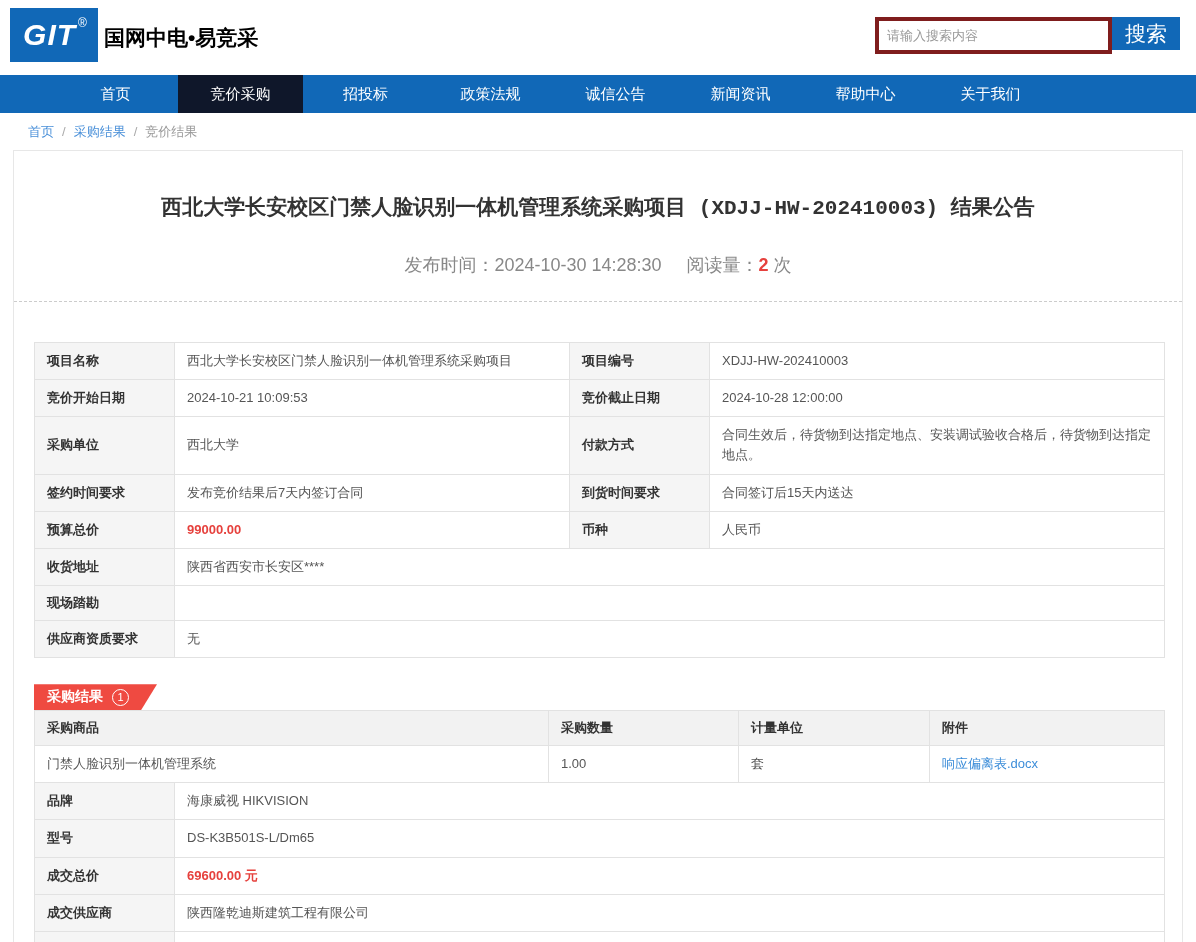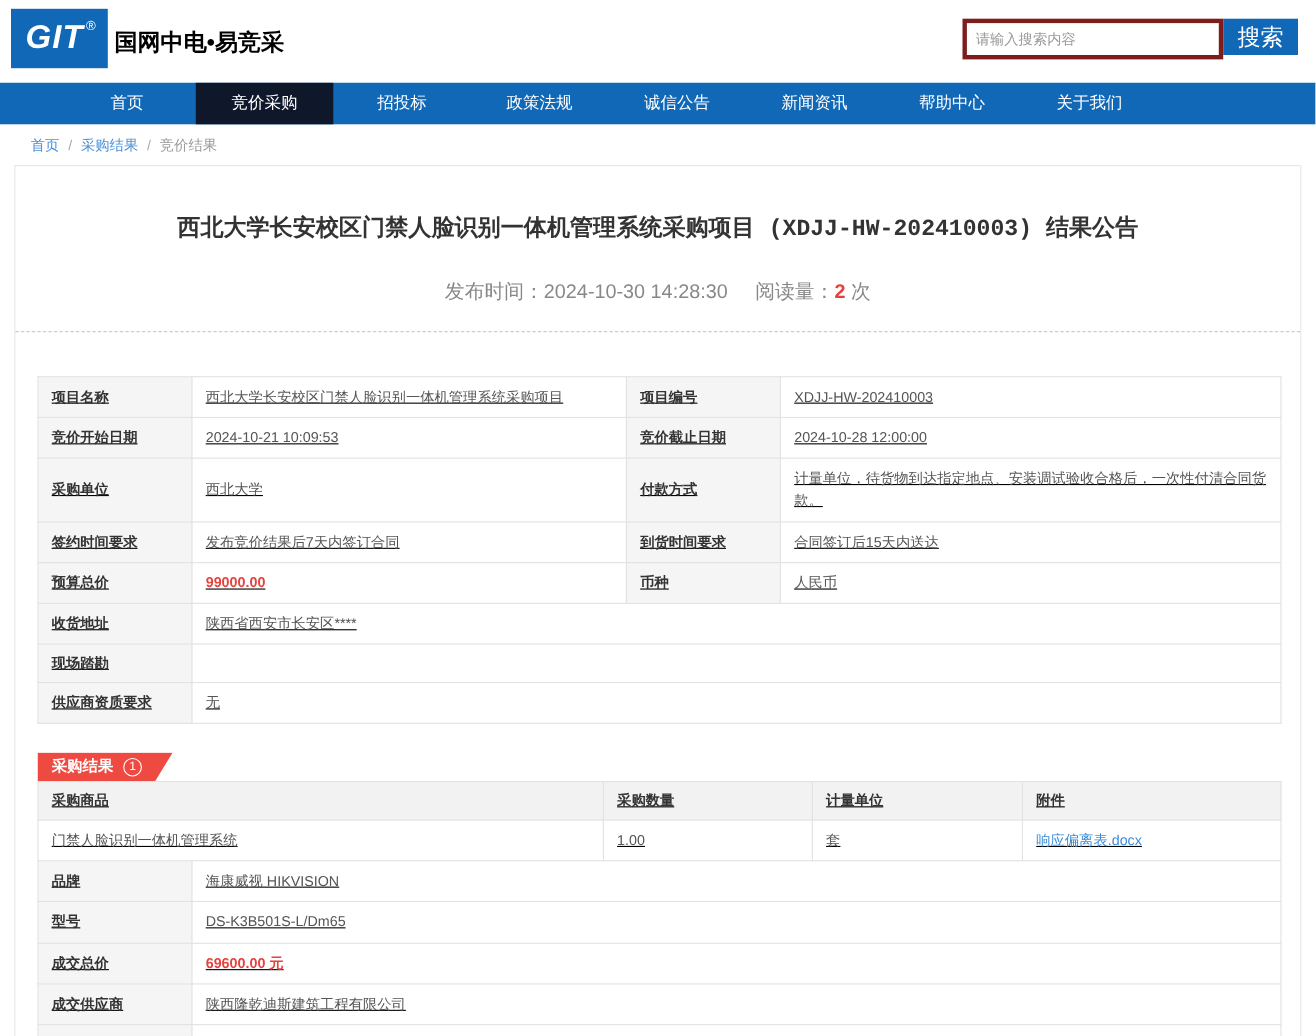--- a/index.html
+++ b/index.html
@@ -34,21 +34,21 @@
 
   
   .card { margin:0 13px; border:1px solid #e7e7e7; background:#fff; min-height:792px; }
   .page-title { margin-top:42px; text-align:center; font-size:21px; font-weight:bold; color:#333;font-family:Liberation Mono, monospace; }
   .pub-line { margin-top:32px; text-align:center; font-size:18px; color:#888; }
   .pub-line .seg { margin:0 10px; }
   .red { color:#e6413d; font-weight:bold; }
   .dashed-divider { margin-top:24px; border-top:1px dashed #ccc; height:0; }
 
   
-  table { border-collapse:collapse; width:1130px; font-size:13px; table-layout:fixed;text-decoration:underline; }
+  table { border-collapse:collapse; width:1130px; font-size:13px; table-layout:fixed; }
   th, td { border:1px solid #e2e2e2; padding:8px 12px; text-align:left; vertical-align:middle; }
   th { background:#f5f5f5; font-weight:bold; color:#333; }
   td { color:#555; line-height:1.55; }
   .info-table { margin:40px 20px 0; }
   .info-table td { min-height:35px;border-radius:10px; }
 
   
   .ribbon { margin:26px 0 0 20px; height:26px; display:inline-flex; align-items:center;
     background:#ef4a41; color:#fff; font-size:14px; font-weight:bold;
     padding:0 28px 0 13px; gap:9px;
@@ -128,21 +128,21 @@
       <tr>
         <th>竞价开始日期</th>
         <td>2024-10-21 10:09:53</td>
         <th>竞价截止日期</th>
         <td>2024-10-28 12:00:00</td>
       </tr>
       <tr>
         <th>采购单位</th>
         <td>西北大学</td>
         <th>付款方式</th>
-        <td>计量单位，待货物到达指定地点、安装调试验收合格后，一次性付清合同货款。</td>
+        <td>合同生效后，待货物到达指定地点、安装调试验收合格后，待货物到达指定地点。</td>
       </tr>
       <tr>
         <th>签约时间要求</th>
         <td>发布竞价结果后7天内签订合同</td>
         <th>到货时间要求</th>
         <td>合同签订后15天内送达</td>
       </tr>
       <tr>
         <th>预算总价</th>
         <td class="red">99000.00</td>

